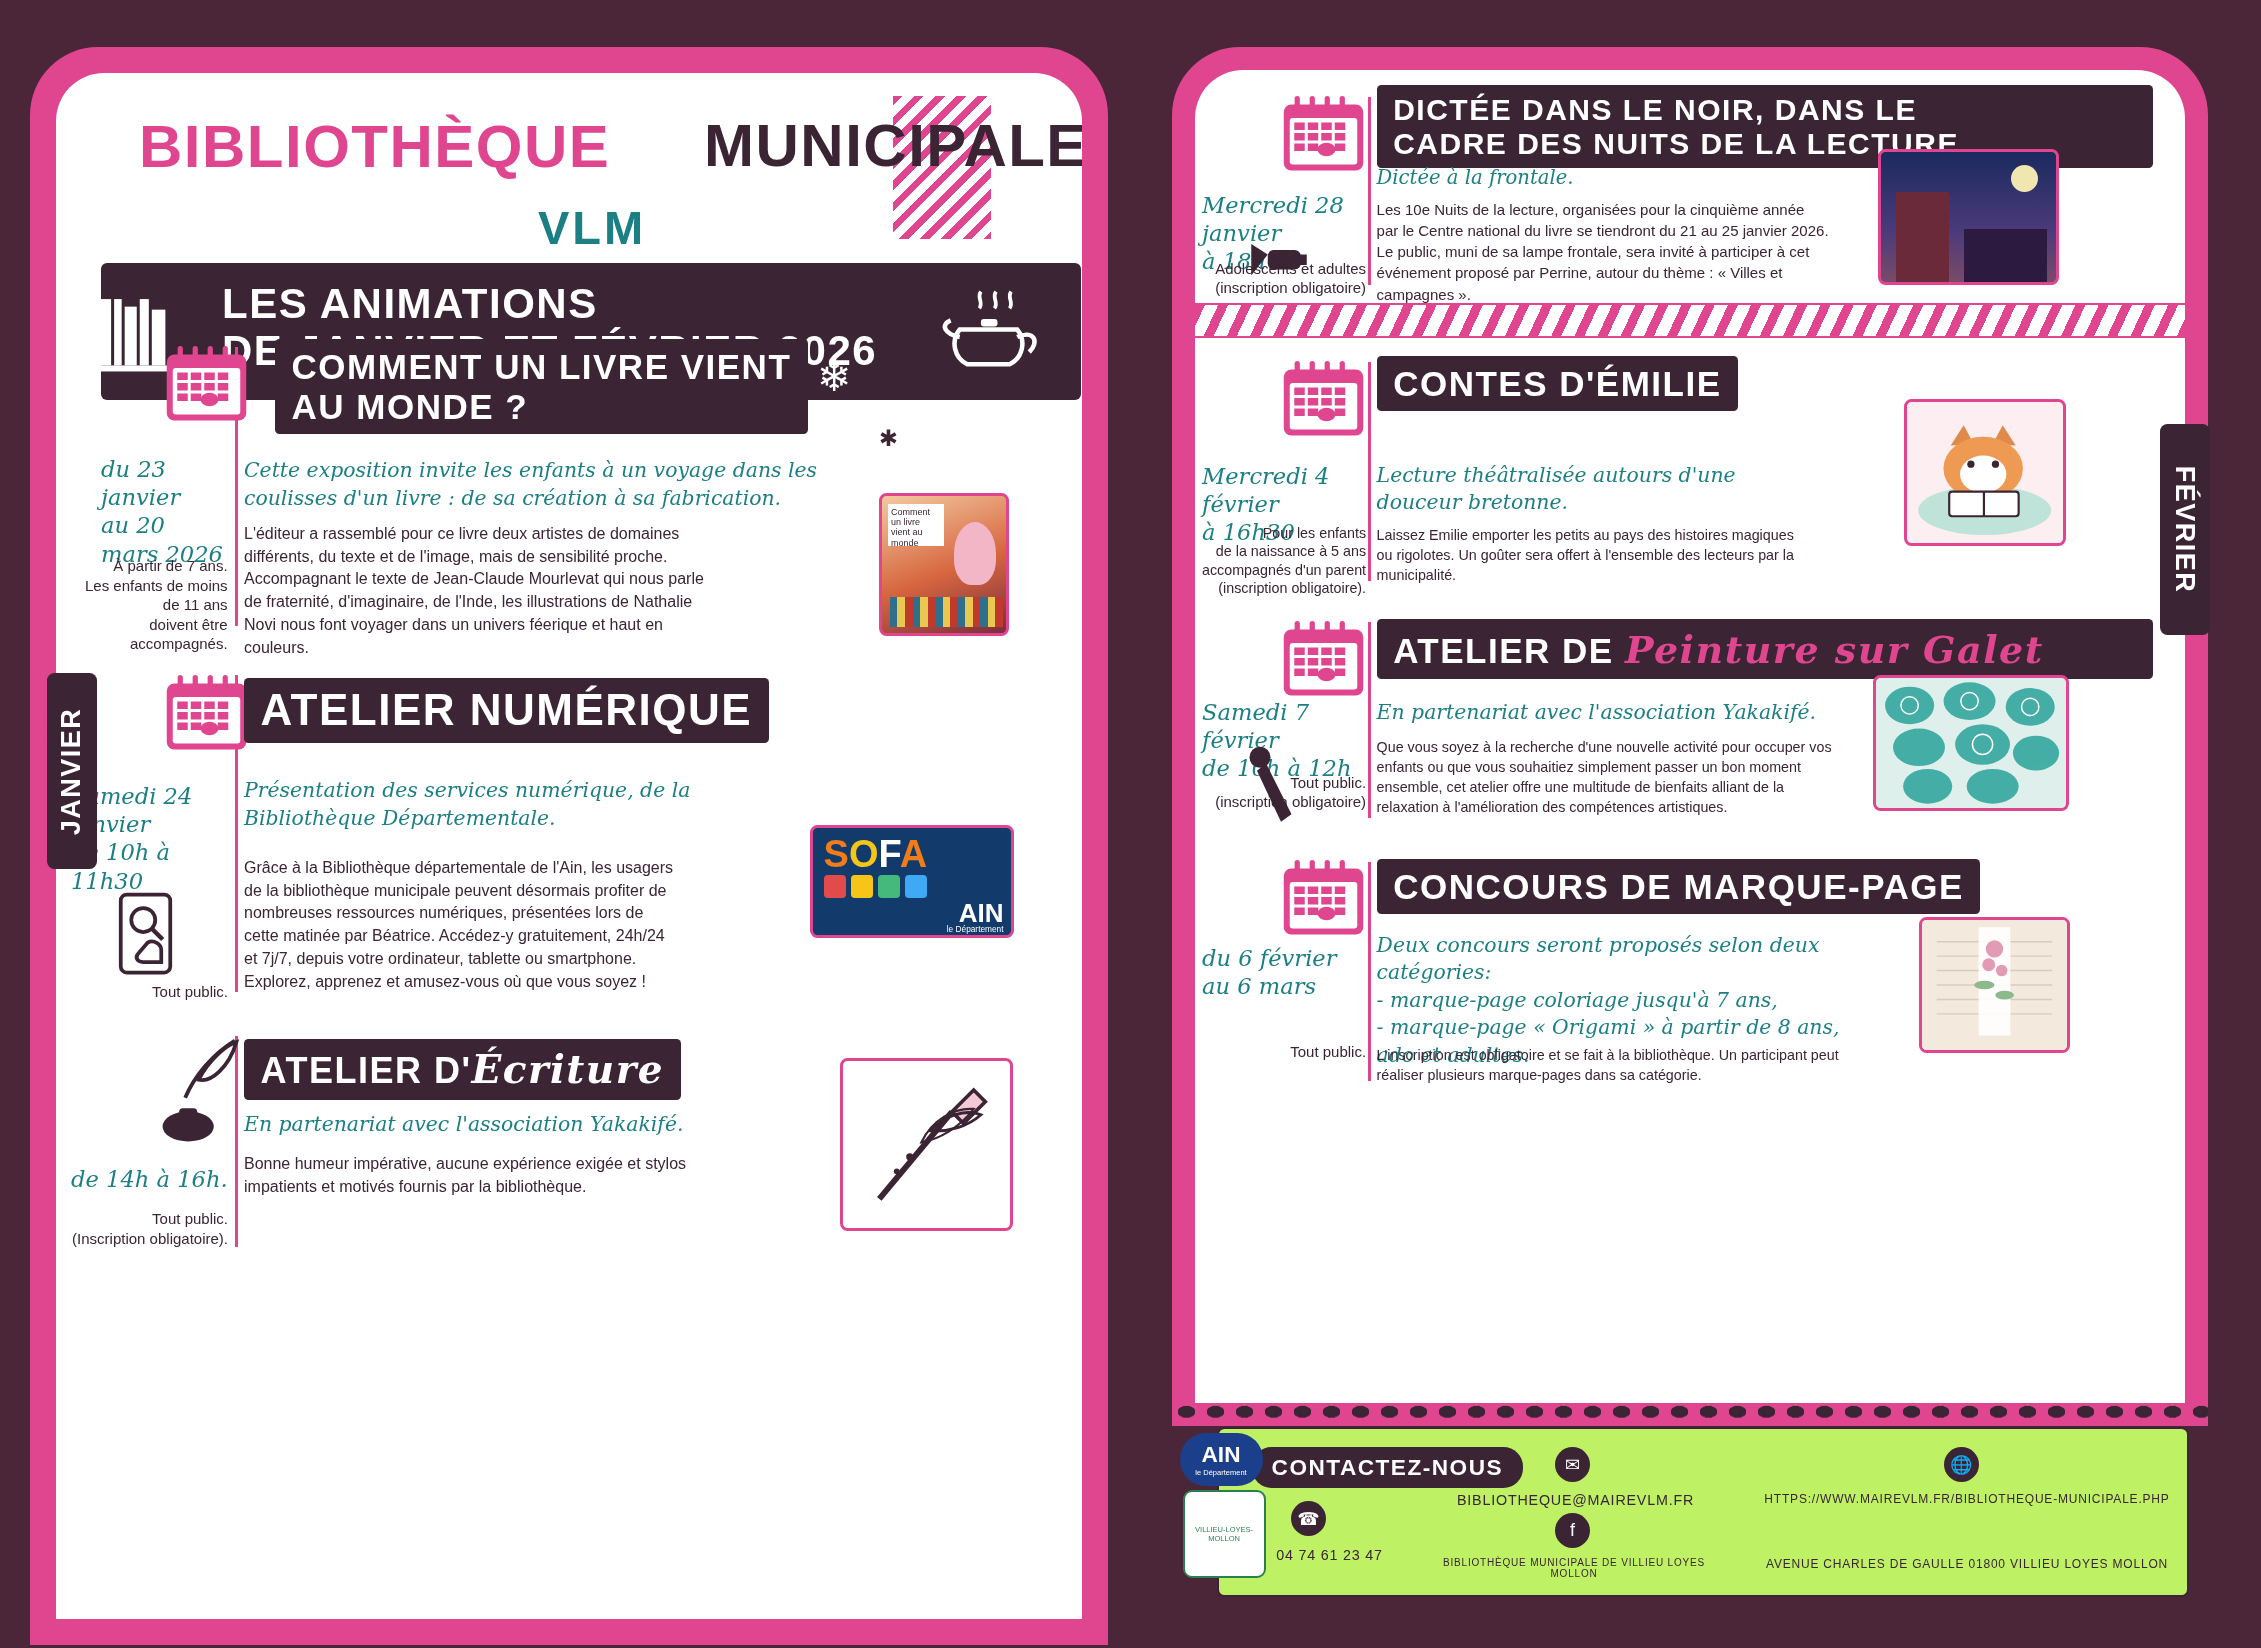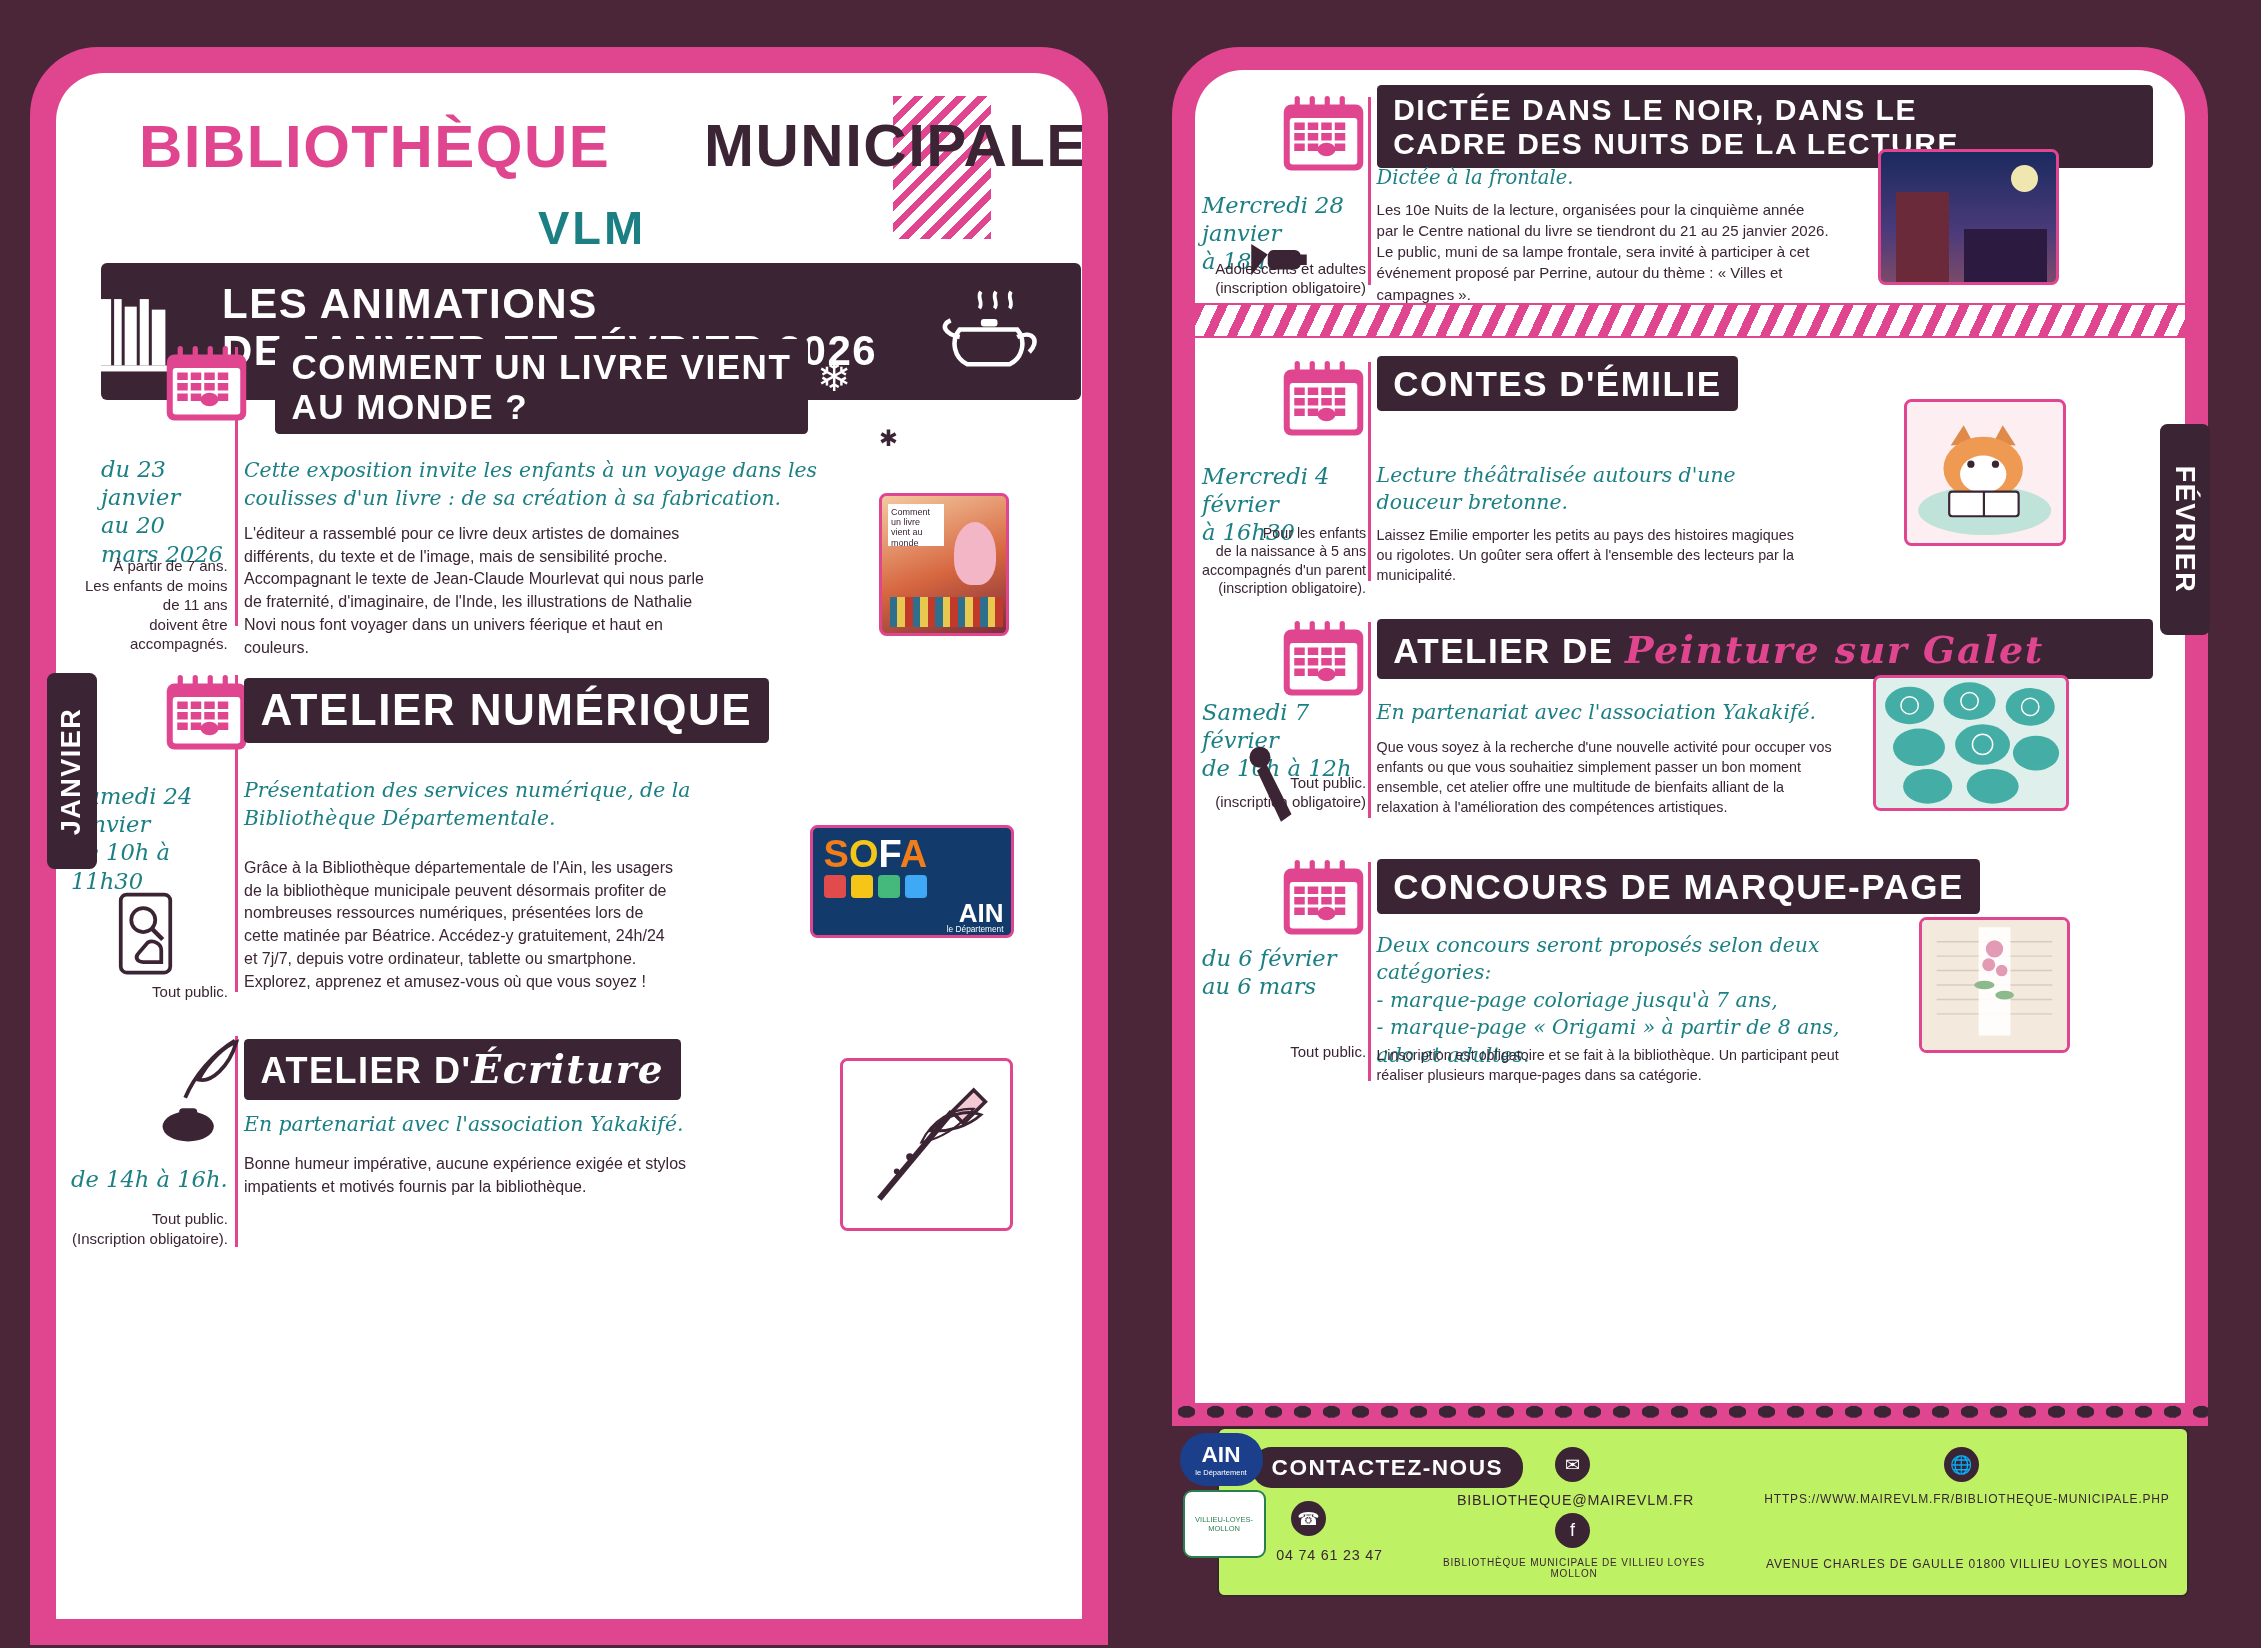--- a/index.html
+++ b/index.html
@@ -612,15 +612,15 @@
     <div style="position:absolute; left:725px; top:18px;" class="circ-icon">🌐</div>
     <div class="contact-txt" style="position:absolute; left:537px; top:63px; width:422px; text-align:center; font-size:12px;">HTTPS://WWW.MAIREVLM.FR/BIBLIOTHEQUE-MUNICIPALE.PHP</div>
 
     <div class="contact-txt" style="position:absolute; left:537px; top:128px; width:422px; text-align:center; font-size:12px;">AVENUE CHARLES DE GAULLE 01800 VILLIEU LOYES MOLLON</div>
   </div>
 
   <div style="position:absolute; left:7.5px; top:42px; width:83px; height:53px; background:#1b3f8b; border-radius:26px; color:#fff; display:flex; flex-direction:column; align-items:center; justify-content:center;">
     <div style="font-weight:bold; font-size:22.6px;">AIN</div>
     <div style="font-size:7.5px;">le Département</div>
   </div>
-  <div style="position:absolute; left:10.6px; top:99px; width:83px; height:68px; background:#fff; border:2.3px solid #2a7f4f; border-radius:9px; display:flex; align-items:center; justify-content:center; text-align:center; font-size:7.5px; color:#2a7f4f; padding:3px;">VILLIEU-LOYES-MOLLON</div>
+  <div style="position:absolute; left:10.6px; top:99px; width:83px; height:88px; background:#fff; border:2.3px solid #2a7f4f; border-radius:9px; display:flex; align-items:center; justify-content:center; text-align:center; font-size:7.5px; color:#2a7f4f; padding:3px;">VILLIEU-LOYES-MOLLON</div>
 </div>
 
 
 </body></html>

